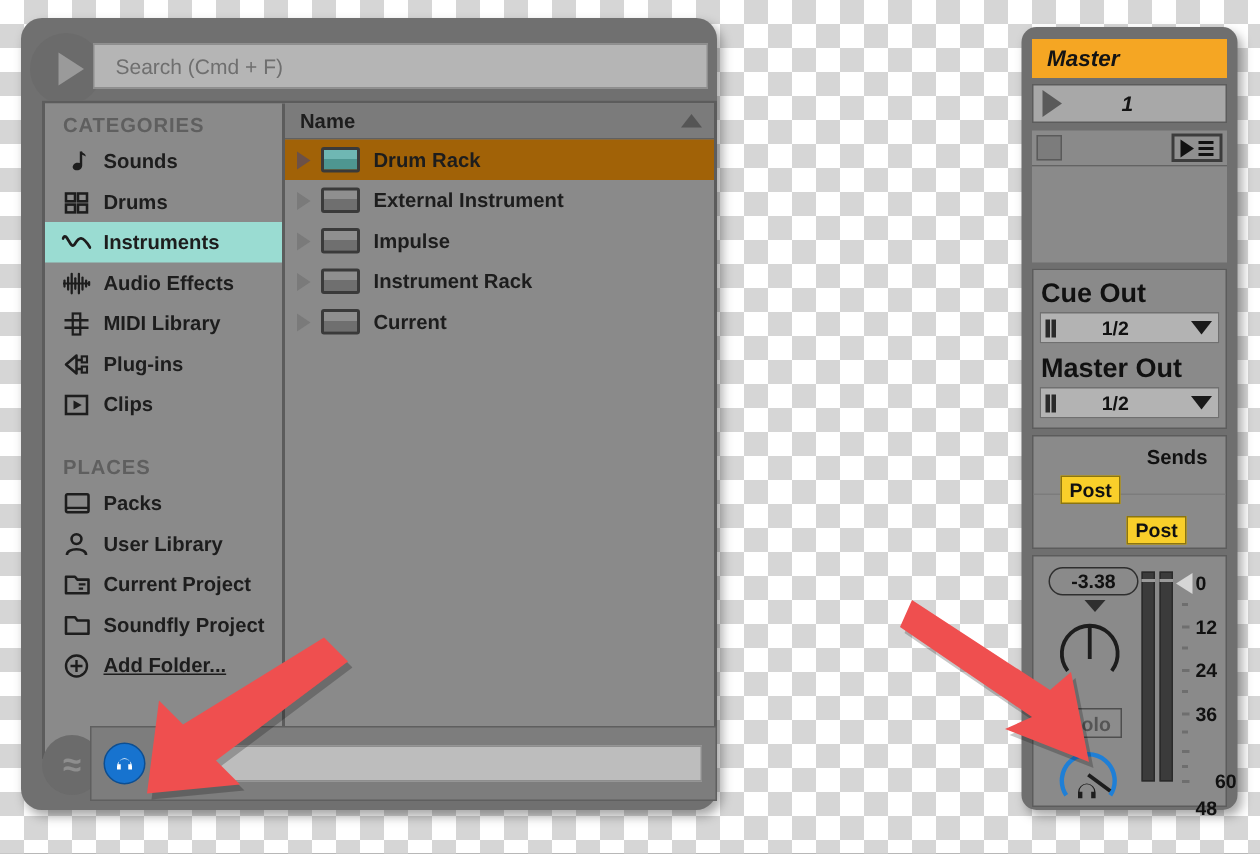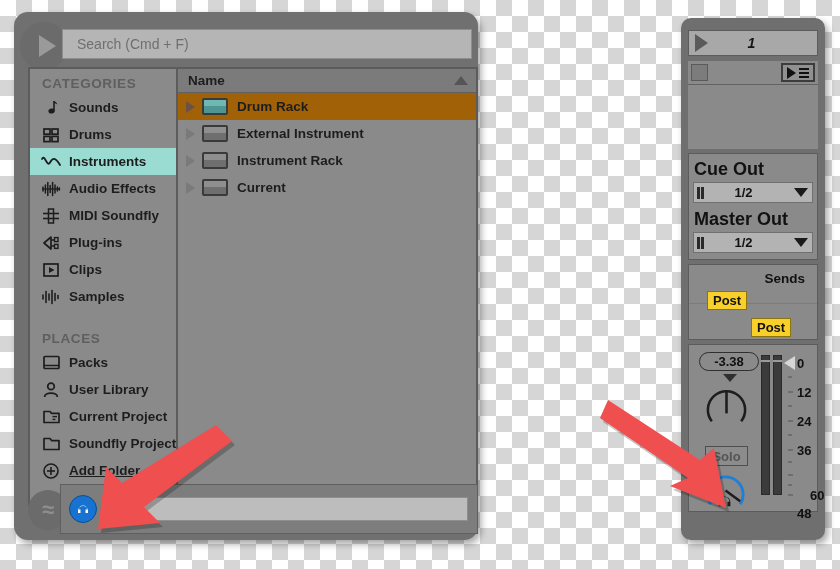--- a/index.html
+++ b/index.html
@@ -80,21 +80,21 @@
     width: 450px;
     height: 439px;
     background: #8a8a8a;
     border: 2px solid #5c5c5c;
     box-sizing: border-box;
     display: flex;
   }
 
   
   #browser-sidebar {
-    width: 148px;
+    width: 160px;
     background: #8a8a8a;
     border-right: 2px solid #5c5c5c;
     box-sizing: border-box;
     position: relative;
   }
   .section-header {
     font-size: 13.5px;
     font-weight: bold;
     color: #5f5f5f;
     letter-spacing: 0.6px;
@@ -600,56 +600,41 @@
             <span class="side-label">Audio Effects</span>
           </div>
           <div class="side-item">
             <span class="side-icon">
               <svg width="20" height="18" viewBox="0 0 20 18">
                 <line x1="2" y1="6.5" x2="18" y2="6.5" stroke="#1d1d1d" stroke-width="1.6"></line>
                 <line x1="2" y1="11.5" x2="18" y2="11.5" stroke="#1d1d1d" stroke-width="1.6"></line>
                 <rect x="7.5" y="2" width="5" height="14" fill="none" stroke="#1d1d1d" stroke-width="1.5"></rect>
               </svg>
             </span>
-            <span class="side-label">MIDI Soundfly</span>
+            <span class="side-label">MIDI Library</span>
           </div>
           <div class="side-item">
             <span class="side-icon">
               <svg width="20" height="18" viewBox="0 0 20 18">
                 <path d="M10 3 L3 9 L10 15 Z" fill="none" stroke="#1d1d1d" stroke-width="1.7" stroke-linejoin="round"></path>
                 <path d="M10 6 L14 6 M10 12 L14 12" stroke="#1d1d1d" stroke-width="1.6"></path>
                 <rect x="13.5" y="3.6" width="3.5" height="4" fill="none" stroke="#1d1d1d" stroke-width="1.4"></rect>
                 <rect x="13.5" y="10.4" width="3.5" height="4" fill="none" stroke="#1d1d1d" stroke-width="1.4"></rect>
               </svg>
             </span>
             <span class="side-label">Plug-ins</span>
           </div>
           <div class="side-item">
             <span class="side-icon">
               <svg width="18" height="18" viewBox="0 0 18 18">
                 <rect x="2" y="3" width="14" height="12" fill="none" stroke="#1d1d1d" stroke-width="1.7"></rect>
                 <polygon points="7,6 12.5,9 7,12" fill="#1d1d1d"></polygon>
               </svg>
             </span>
             <span class="side-label">Clips</span>
-          </div>
-          <div class="side-item">
-            <span class="side-icon">
-              <svg width="20" height="18" viewBox="0 0 20 18">
-                <g stroke="#1d1d1d" stroke-width="1.6" stroke-linecap="round">
-                  <line x1="2" y1="7" x2="2" y2="11"></line>
-                  <line x1="5" y1="3.5" x2="5" y2="14.5"></line>
-                  <line x1="8" y1="6" x2="8" y2="12"></line>
-                  <line x1="11" y1="2.5" x2="11" y2="15.5"></line>
-                  <line x1="14" y1="5.5" x2="14" y2="12.5"></line>
-                  <line x1="17" y1="7.5" x2="17" y2="10.5"></line>
-                </g>
-              </svg>
-            </span>
-            <span class="side-label">Samples</span>
           </div>
         </div>
 
       <div class="section-header" style="margin-top:14px;">PLACES</div>
 
       <div id="places-list">
           <div class="side-item">
             <span class="side-icon">
               <svg width="19" height="17" viewBox="0 0 19 17">
                 <rect x="2" y="2.5" width="15" height="12" fill="none" stroke="#1d1d1d" stroke-width="1.7" rx="1"></rect>
@@ -706,20 +691,25 @@
       <div id="file-rows">
           <div class="list-row selected">
             <span class="row-arrow"></span>
             <span class="row-box"></span>
             <span>Drum Rack</span>
           </div>
           <div class="list-row">
             <span class="row-arrow"></span>
             <span class="row-box"></span>
             <span>External Instrument</span>
+          </div>
+          <div class="list-row">
+            <span class="row-arrow"></span>
+            <span class="row-box"></span>
+            <span>Impulse</span>
           </div>
           <div class="list-row">
             <span class="row-arrow"></span>
             <span class="row-box"></span>
             <span>Instrument Rack</span>
           </div>
           <div class="list-row">
             <span class="row-arrow"></span>
             <span class="row-box"></span>
             <span>Current</span>
@@ -736,20 +726,21 @@
           <path d="M3 10 A5 5 0 0 1 13 10 L13 12 L10.5 12 L10.5 8.5 L12 8.5 A4 4 0 0 0 4 8.5 L5.5 8.5 L5.5 12 L3 12 Z" fill="#ffffff"></path>
         </svg>
       </div>
       <div id="preview-bar"></div>
     </div>
   </div>
 </div>
 
 <div id="master-window">
 
+  <div id="master-title">Master</div>
 
   <div id="master-number-row">
     <div class="tri"></div>
     <div id="master-number">1</div>
   </div>
 
   <div id="master-device-row">
     <div id="device-slot"></div>
     <div id="device-list-btn">
       <span class="tri"></span>

